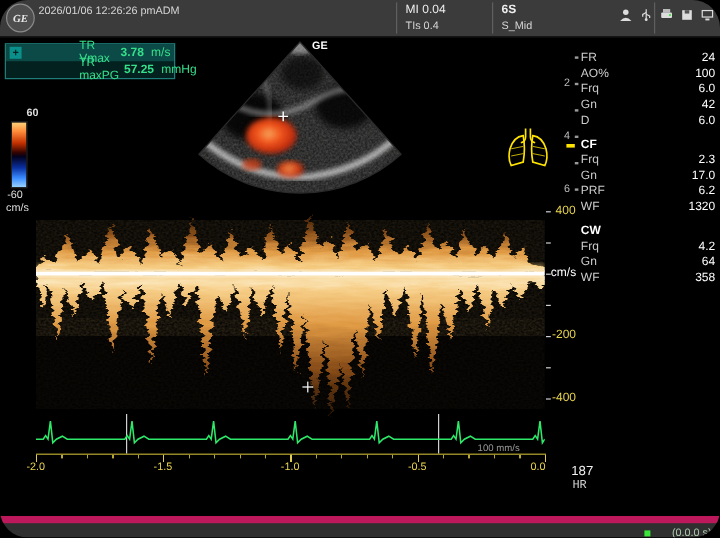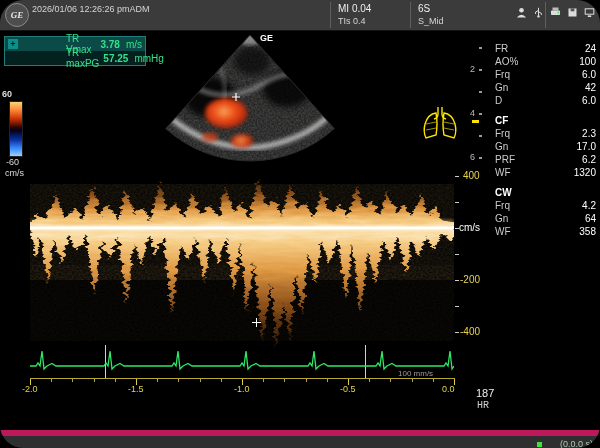--- a/index.html
+++ b/index.html
@@ -24,21 +24,21 @@
   .m-label{flex:1 1 auto;margin-left:44px;}
   .m-val{font-weight:bold;}
   .m-unit{margin-left:2px;}
   
   #colorbar{position:absolute;left:9px;top:101px;width:12px;height:54px;
     background:linear-gradient(#ffd27a 0%,#ff8c3a 14%,#c23000 32%,#2e0300 47%,#02021e 53%,#0a2f9e 70%,#3a8cff 86%,#9ad2ff 100%);
     border:1px solid #222;}
   .cbar-lab{position:absolute;font-size:9px;color:#ddd;}
   
   #rpanel{position:absolute;left:484px;top:42px;width:112px;font-size:10px;color:#ccc;}
-  .rp-row{display:flex;justify-content:space-between;height:13px;line-height:13px;margin-left:11px;}
+  .rp-row{display:flex;justify-content:space-between;height:13px;line-height:13px;}
   .rp-row .v{color:#fff;}
   .rp-row.hdr{margin-top:7px;color:#fff;font-weight:bold;}
   
   .dt{position:absolute;width:3px;height:2px;background:#9a9a9a;}
   .dn{position:absolute;font-size:9px;color:#bbb;}
   .focus-mark{position:absolute;width:7px;height:3px;background:#ffe400;}
   
   .vt{position:absolute;width:4px;height:1px;background:#cfcfcf;}
   .ylab{position:absolute;font-size:10px;color:#e8d44d;}
   .wlab{position:absolute;font-size:10px;color:#fff;}
@@ -71,21 +71,21 @@
     <div class="tb-block" style="left:32px;">
       <div class="tb-sub"><span>2026/01/06 12:26:26 pm</span><span>ADM</span></div>
     </div>
     <div class="tb-sep" style="left:330px;"></div>
     <div class="tb-block" style="left:338px;">
       <div><span>MI</span> <span>0.04</span></div>
       <div class="tb-sub"><span>TIs</span> <span>0.4</span></div>
     </div>
     <div class="tb-sep" style="left:410px;"></div>
     <div class="tb-block" style="left:418px;">
-      <div style="font-weight:normal;">6S</div>
+      <div style="font-weight:bold;">6S</div>
       <div class="tb-sub">S_Mid</div>
     </div>
     <div class="tb-sep" style="left:545px;"></div>
     <div id="tb-icons">
       <svg width="11" height="11">
           <circle cx="5.5" cy="3.2" r="2.3" fill="#ddd"></circle>
           <path d="M0.8 10.5 Q5.5 5.2 10.2 10.5 Z" fill="#ddd"></path>
         </svg>
       <svg width="11" height="11">
           <path d="M5.5 0.8 L5.5 9" stroke="#ddd" fill="none"></path>
@@ -117,21 +117,21 @@
       <span class="m-unit">m/s</span>
     </div>
     <div class="m-row">
       <span class="m-icon" style="visibility:hidden;">+</span>
       <span class="m-label">TR maxPG</span>
       <span class="m-val">57.25</span>
       <span class="m-unit">mmHg</span>
     </div>
   </div>
 
-  <div class="cbar-lab" style="left:2px;top:89px;font-weight:bold;">60</div>
+  <div class="cbar-lab" style="left:22px;top:89px;font-weight:bold;">60</div>
   <div id="colorbar"></div>
   <div class="cbar-lab" style="left:6px;top:157px;">-60</div>
   <div class="cbar-lab" style="left:5px;top:168px;">cm/s</div>
 
   <svg class="abs" style="left:152px;top:31px;" width="196" height="132" viewBox="0 0 196 132">
     <defs>
       <clipPath id="sec">
           <path d="M98 4 L13.7 97.6 A126 126 0 0 0 182.3 97.6 Z"></path>
         </clipPath>
       <filter id="speck">

